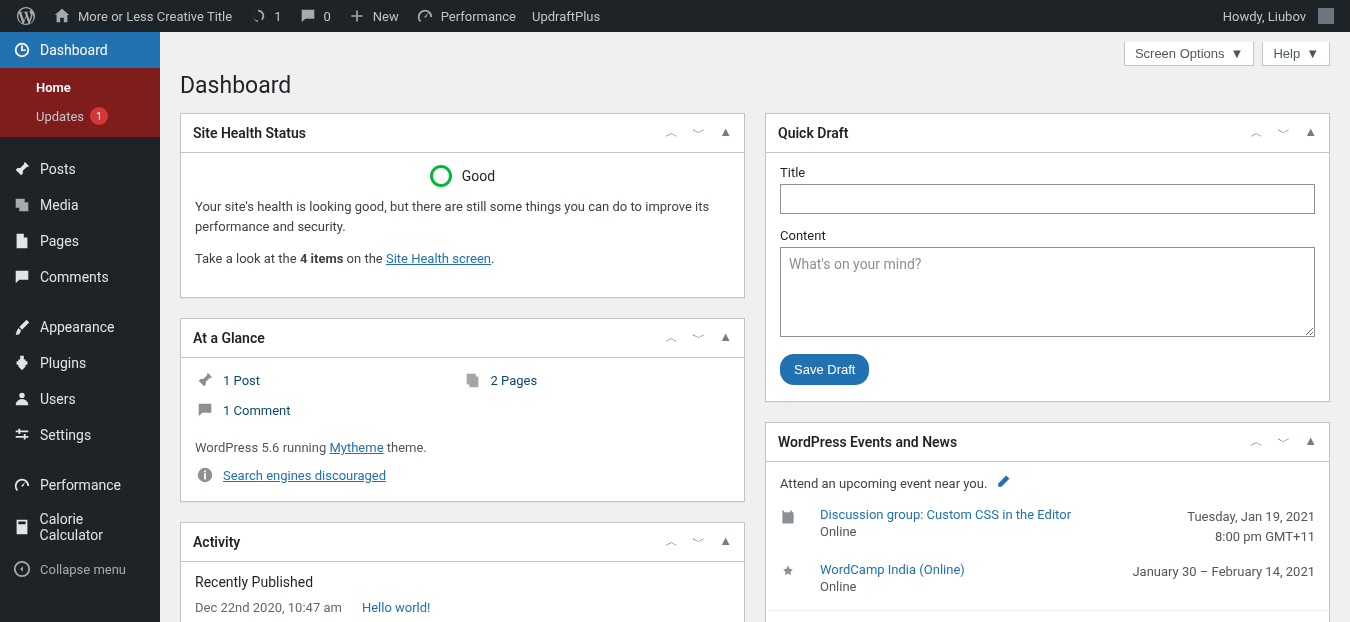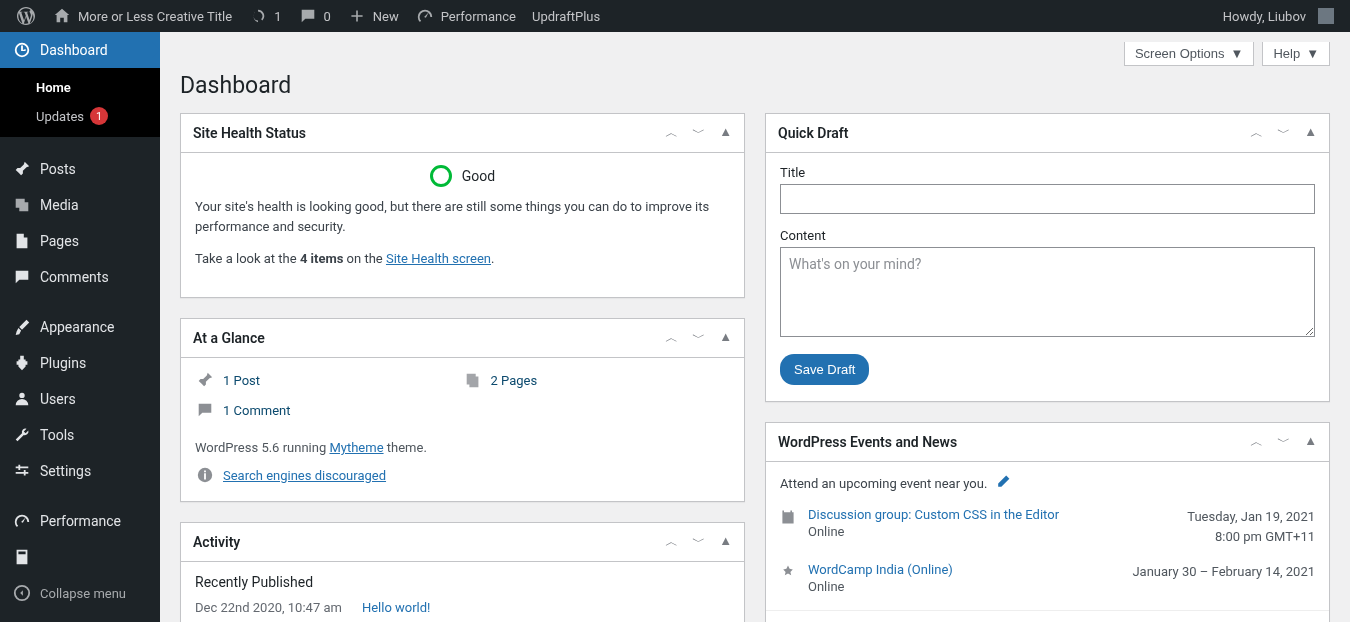--- a/index.html
+++ b/index.html
@@ -12,21 +12,21 @@
 .adminbar-right { display: flex; align-items: center; gap: 8px; }
 .ab-item { display: flex; align-items: center; gap: 6px; padding: 0 8px; color: #c3c4c7; cursor: pointer; height: 32px; }
 .ab-item .dashicon { color: #a7aaad; }
 .ab-avatar { width: 16px; height: 16px; background: #6c7781; margin-left: 6px; }
 
 
 .sidebar { position: absolute; top: 32px; left: 0; width: 160px; bottom: 0; background: #1d2327; color: #c3c4c7; font-size: 14px; }
 .menu-item { display: flex; align-items: center; gap: 8px; padding: 8px 12px; color: #e2e4e7; cursor: pointer; position: relative; }
 .menu-item.current { background: #2271b1; color: #fff; }
 .menu-item.current::after { content: ""; position: absolute; right: -8px; top: 50%; transform: translateY(-50%); border: 8px solid transparent; border-left-color: #2271b1; }
-.submenu { background: #000000; padding: 6px 0; }
+.submenu { background: #7f1d1d; padding: 6px 0; }
 .submenu-item { padding: 6px 12px 6px 36px; font-size: 13px; color: #c3c4c7; cursor: pointer; display: flex; align-items: center; gap: 6px; }
 .submenu-item.current { color: #fff; font-weight: 600; }
 .update-badge { background: #d63638; color: #fff; border-radius: 50%; width: 18px; height: 18px; font-size: 11px; display: inline-flex; align-items: center; justify-content: center; }
 .menu-sep { height: 14px; }
 .menu-item.collapse { color: #a7aaad; font-size: 13px; }
 .dashicon { width: 20px; height: 20px; display: inline-flex; align-items: center; justify-content: center; font-size: 16px; }
 
 
 .main { position: absolute; top: 32px; left: 160px; right: 0; bottom: 0; padding: 0 20px 20px; overflow: hidden; }
 .topbar { display: flex; justify-content: flex-end; gap: 8px; padding: 10px 0 6px; }
@@ -61,21 +61,21 @@
 .qd-label { font-size: 13px; color: #1d2327; margin-bottom: 4px; display: block; }
 .qd-input { width: 100%; border: 1px solid #8c8f94; padding: 6px 8px; font-size: 14px; margin-bottom: 14px; }
 .qd-textarea { width: 100%; border: 1px solid #8c8f94; padding: 8px; font-size: 14px; height: 90px; resize: vertical; margin-bottom: 14px; font-family: inherit; }
 .qd-textarea::placeholder { color: #8c8f94; }
 .qd-button { background: #2271b1; color: #fff; border: 0; padding: 8px 14px; font-size: 13px; cursor: pointer; border-radius: 14px; }
 
 .events-attend { display: flex; align-items: center; gap: 8px; font-size: 13px; margin-bottom: 14px; }
 .pencil { color: #2271b1; cursor: pointer; }
 .event-row { display: flex; gap: 10px; margin-bottom: 16px; }
 .event-icon { width: 18px; color: #8c8f94; padding-top: 2px; }
-.event-body { flex: 1; }
+.event-body { flex: 1; margin-left: 12px; }
 .event-title { color: #2271b1; cursor: pointer; margin-bottom: 2px; display: block; }
 .event-loc { color: #50575e; font-size: 13px; }
 .event-date { text-align: right; color: #50575e; font-size: 13px; line-height: 1.5; }
 .news-sep { border-top: 1px solid #eee; margin: 0 -14px; padding: 12px 14px 0; }
 </style>
 </head>
 <body>
 
 <div class="adminbar">
   <div class="adminbar-left">
@@ -210,48 +210,41 @@
       <span class="dashicon">
         <svg width="18" height="18" viewBox="0 0 20 20" fill="currentColor">
           <path d="M10 9a3 3 0 1 0 0-6 3 3 0 0 0 0 6zm-7 8a7 7 0 0 1 14 0z"></path>
         </svg>
       </span>
       <span>Users</span>
     </div>
   <div class="menu-item">
       <span class="dashicon">
         <svg width="18" height="18" viewBox="0 0 20 20" fill="currentColor">
-          <path d="M17 5a4 4 0 0 1-5 5l-7 7-2-2 7-7a4 4 0 0 1 5-5l-3 3 2 2z"></path>
-        </svg>
-      </span>
-      <span>Tools</span>
-    </div>
-  <div class="menu-item">
-      <span class="dashicon">
-        <svg width="18" height="18" viewBox="0 0 20 20" fill="currentColor">
           <path d="M3 5h3V3h2v2h9v2H8v2H6V7H3zm0 6h9v-2h2v2h3v2h-3v2h-2v-2H3z"></path>
         </svg>
       </span>
       <span>Settings</span>
     </div>
   <div class="menu-sep"></div>
   <div class="menu-item">
       <span class="dashicon">
         <svg width="18" height="18" viewBox="0 0 20 20" fill="currentColor">
           <path d="M10 3a8 8 0 0 0-8 8 8 8 0 0 0 2.3 5.7l1.4-1.4A6 6 0 1 1 16 11h2a8 8 0 0 0-8-8zm-1 8l5-5-3 6z"></path>
         </svg>
       </span>
       <span>Performance</span>
     </div>
   <div class="menu-item">
       <span class="dashicon">
         <svg width="18" height="18" viewBox="0 0 20 20" fill="currentColor">
           <path d="M4 2h12v16H4zM6 4v3h8V4zm0 5h2v2H6zm3 0h2v2H9zm3 0h2v2h-2zM6 12h2v2H6zm3 0h2v2H9zm3 0h2v5h-2zM6 15h5v2H6z"></path>
         </svg>
       </span>
+      <span>Calorie Calculator</span>
     </div>
   <div class="menu-item collapse">
       <span class="dashicon">
         <svg width="18" height="18" viewBox="0 0 20 20" fill="currentColor">
           <circle cx="10" cy="10" r="8" fill="none" stroke="currentColor" stroke-width="2"></circle>
           <path d="M11 7l-3 3 3 3"></path>
         </svg>
       </span>
       <span>Collapse menu</span>
     </div>

